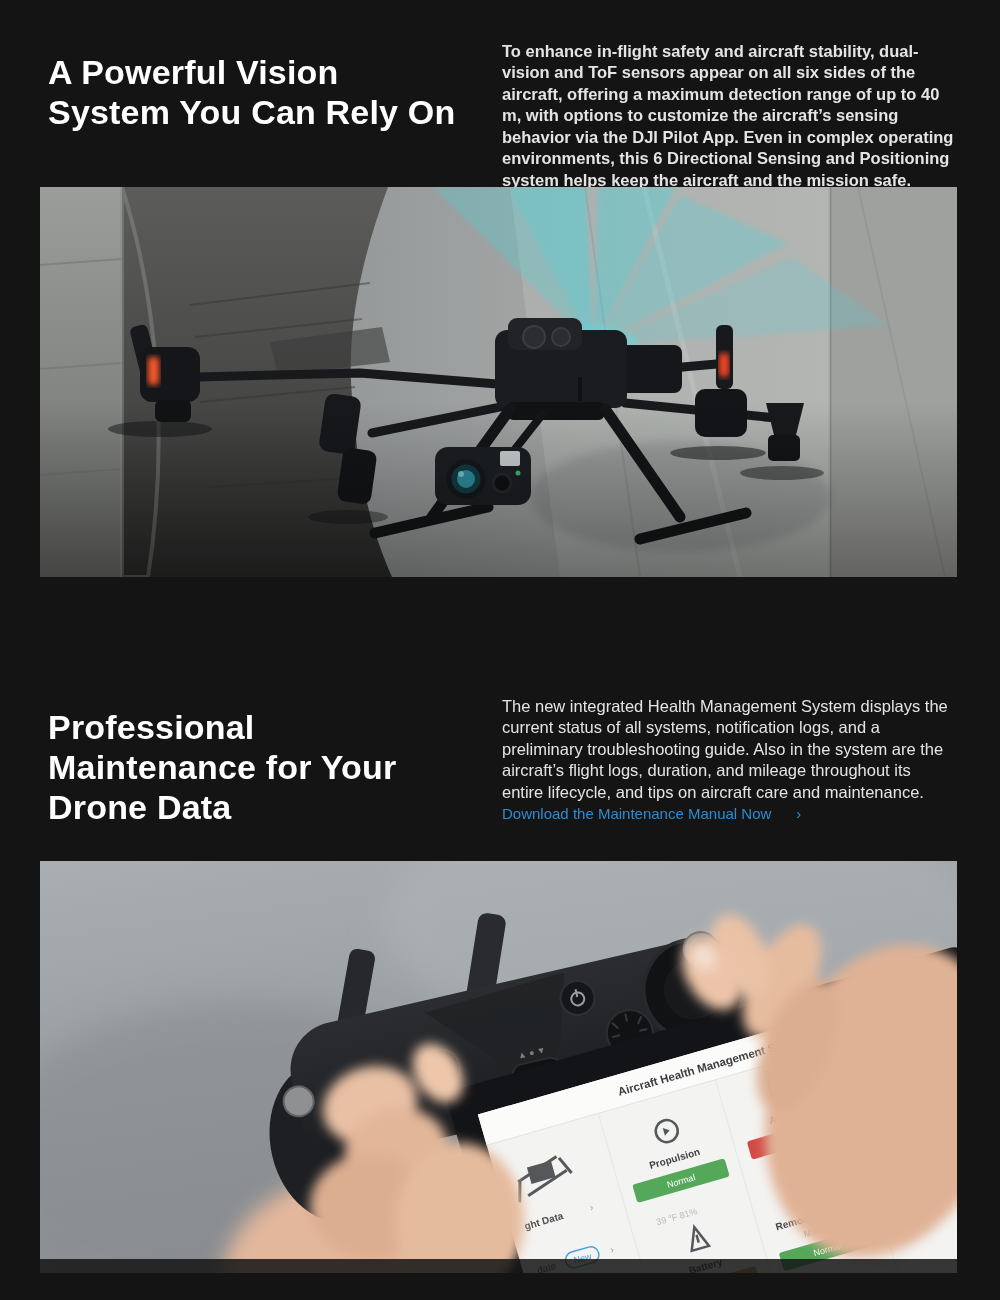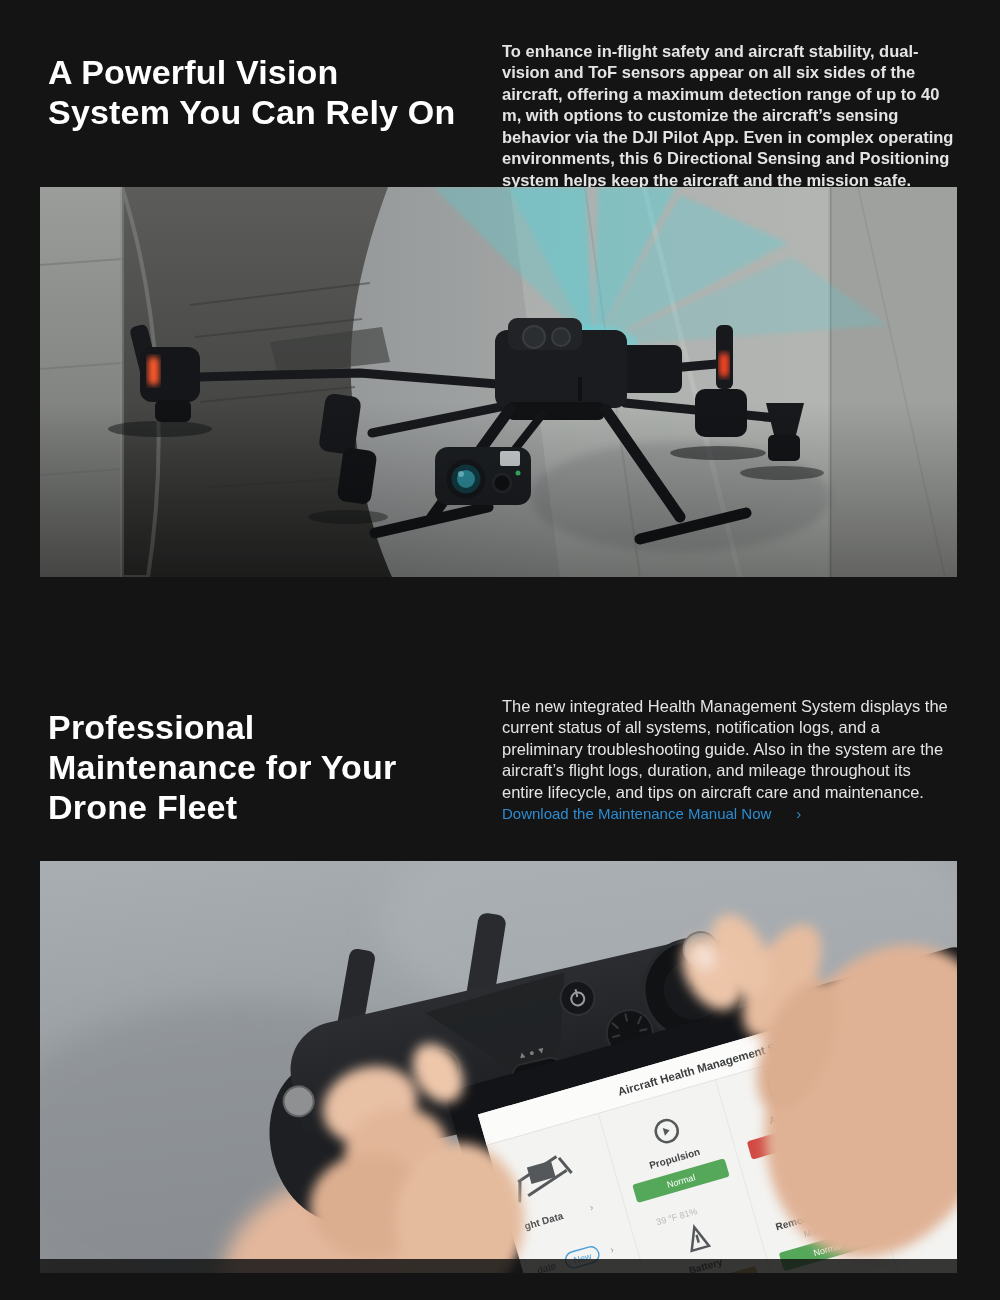--- a/index.html
+++ b/index.html
@@ -177,21 +177,21 @@
         <circle cx="478" cy="286" r="2.5" fill="#36c06a"></circle>
       </g>
     </g>
 
     <rect x="0" y="0" width="917" height="390" fill="url(#vign)"></rect>
   </svg>
 </figure>
 
 <h2 class="heading" id="maint-title">Professional
 Maintenance for Your
-Drone Fleet</h2>
+Drone Data</h2>
 <p class="para" id="maint-body">The new integrated Health Management System displays the current status of all systems, notification logs, and a preliminary troubleshooting guide. Also in the system are the aircraft’s flight logs, duration, and mileage throughout its entire lifecycle, and tips on aircraft care and maintenance.</p>
 <a class="dl-link" href="#">
   <span>Download the Maintenance Manual Now</span>
   <span class="chev">›</span>
 </a>
 
 <figure id="controller-figure">
   <svg width="917" height="412" viewBox="0 0 917 412">
     <defs>
       <linearGradient id="groundG" x1="0" y1="0" x2="0.3" y2="1">

